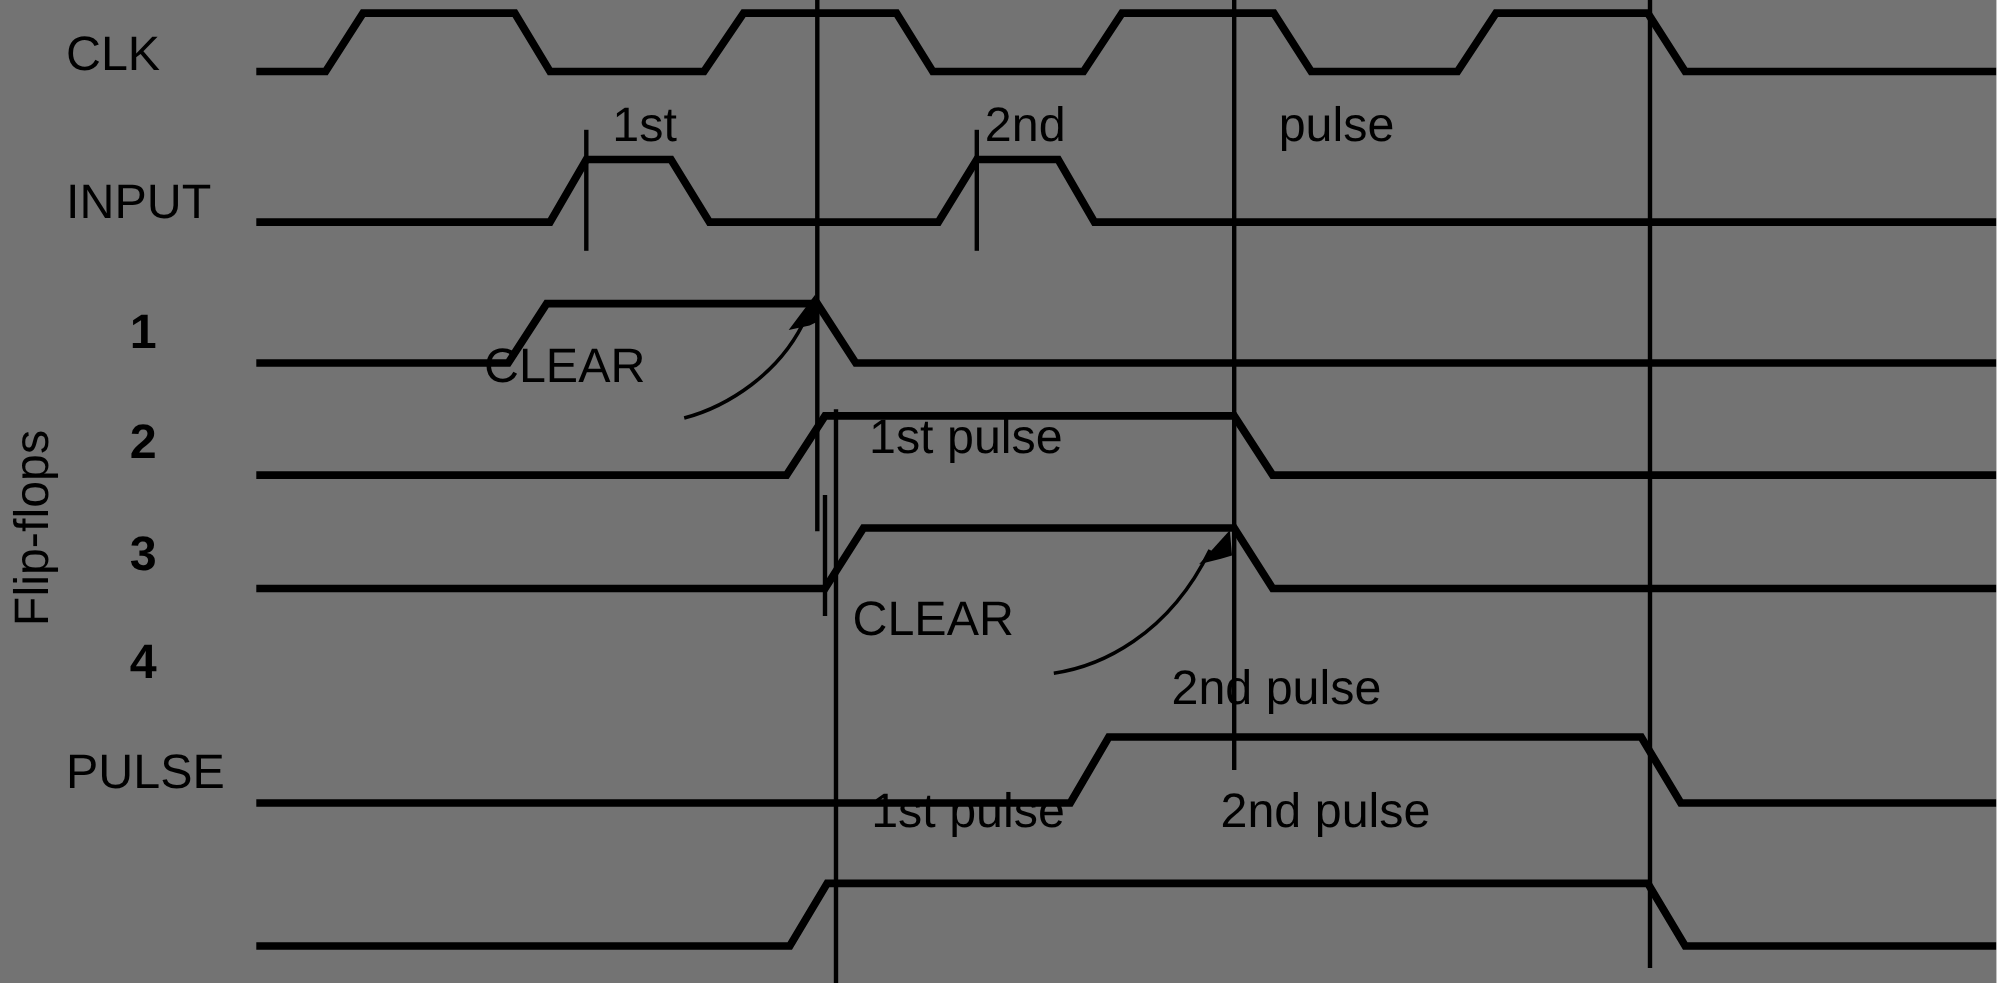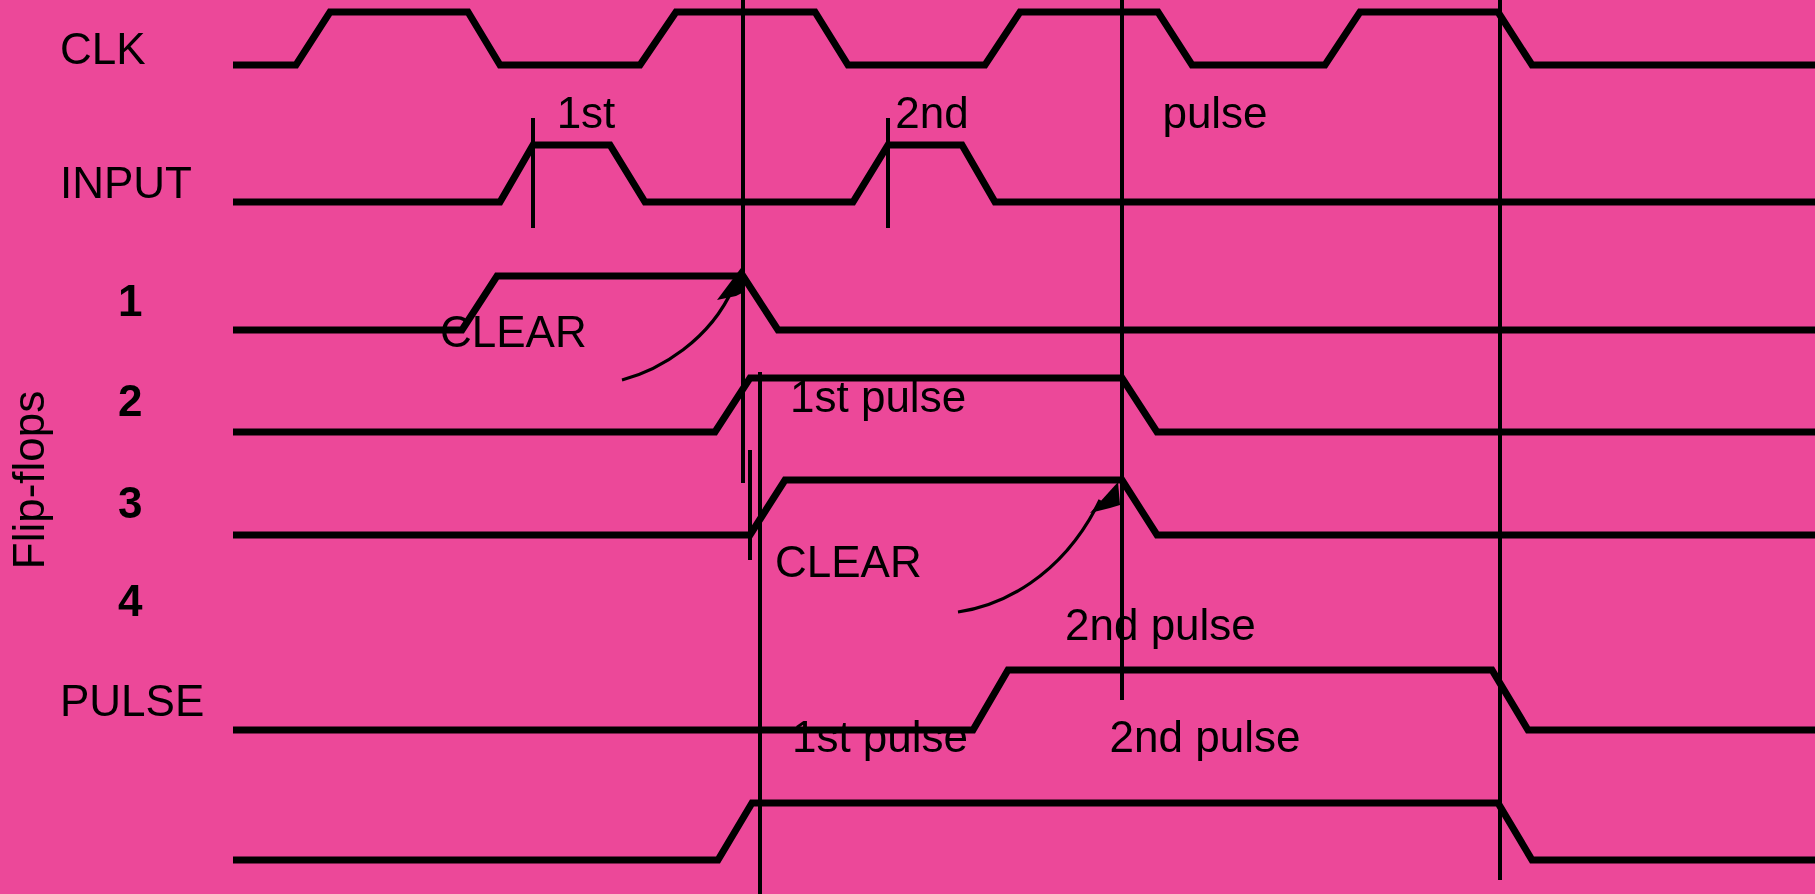--- a/index.html
+++ b/index.html
@@ -11,21 +11,21 @@
   body {
     width: 1815px;
     height: 894px;
     font-family: "Liberation Sans", sans-serif;
     overflow: hidden;
   }
   #diagram-root {
     position: relative;
     width: 1815px;
     height: 894px;
-    background: #ec4899;
+    background: #737373;
   }
   svg.timing {
     display: block;
     width: 1815px;
     height: 894px;
   }
   .wf {
     fill: none;
     stroke: #000000;
     stroke-width: 7;

